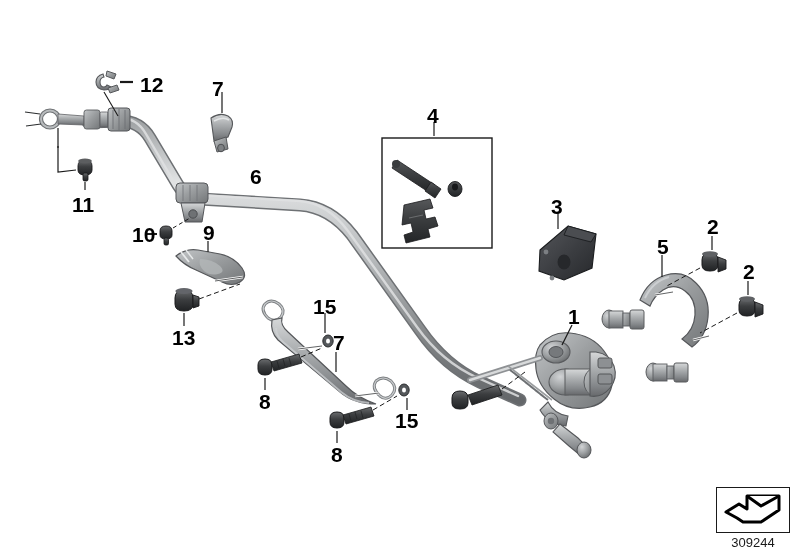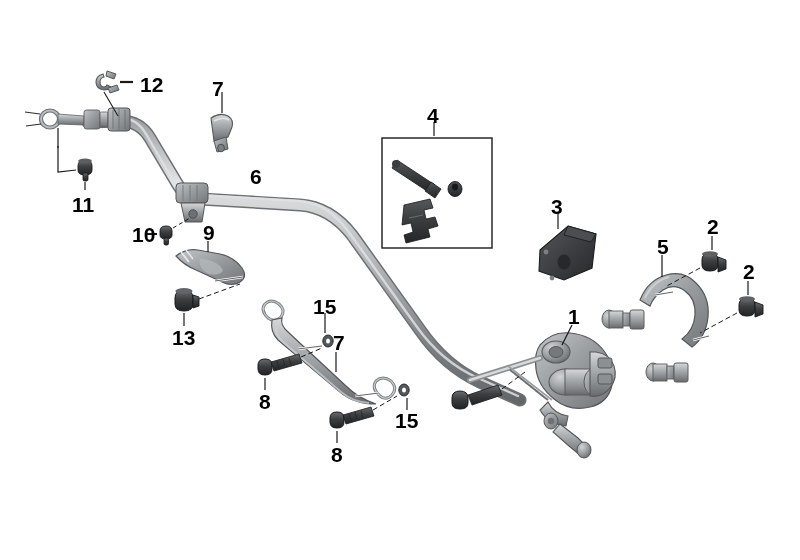--- a/index.html
+++ b/index.html
@@ -321,14 +321,23 @@
   <div class="lbl" style="left:118px;top:224px;margin-left:14px;">10</div>
   <div class="lbl" style="left:203px;top:222px;">9</div>
   <div class="lbl" style="left:568px;top:306px;">1</div>
   <div class="lbl" style="left:172px;top:327px;">13</div>
   <div class="lbl" style="left:313px;top:296px;">15</div>
   <div class="lbl" style="left:333px;top:332px;">7</div>
   <div class="lbl" style="left:259px;top:391px;">8</div>
   <div class="lbl" style="left:395px;top:410px;">15</div>
   <div class="lbl" style="left:331px;top:444px;">8</div>
 
+  <div class="wm">
+    <div class="wm-box">
+      <svg width="72" height="44" viewBox="0 0 72 44">
+        <path d="M9,24 L22,16 L30,21 L30,8 L62,8 L62,22 L44,34 L26,34 L20,30 Z" fill="#ffffff" stroke="#000000" stroke-width="3" stroke-linejoin="round"></path>
+        <path d="M30,8 L44,18 L62,8" fill="#ffffff" stroke="#000000" stroke-width="3" stroke-linejoin="round"></path>
+      </svg>
+    </div>
+    <div class="wm-num">309244</div>
+  </div>
 
 </div>
 
 </body></html>

